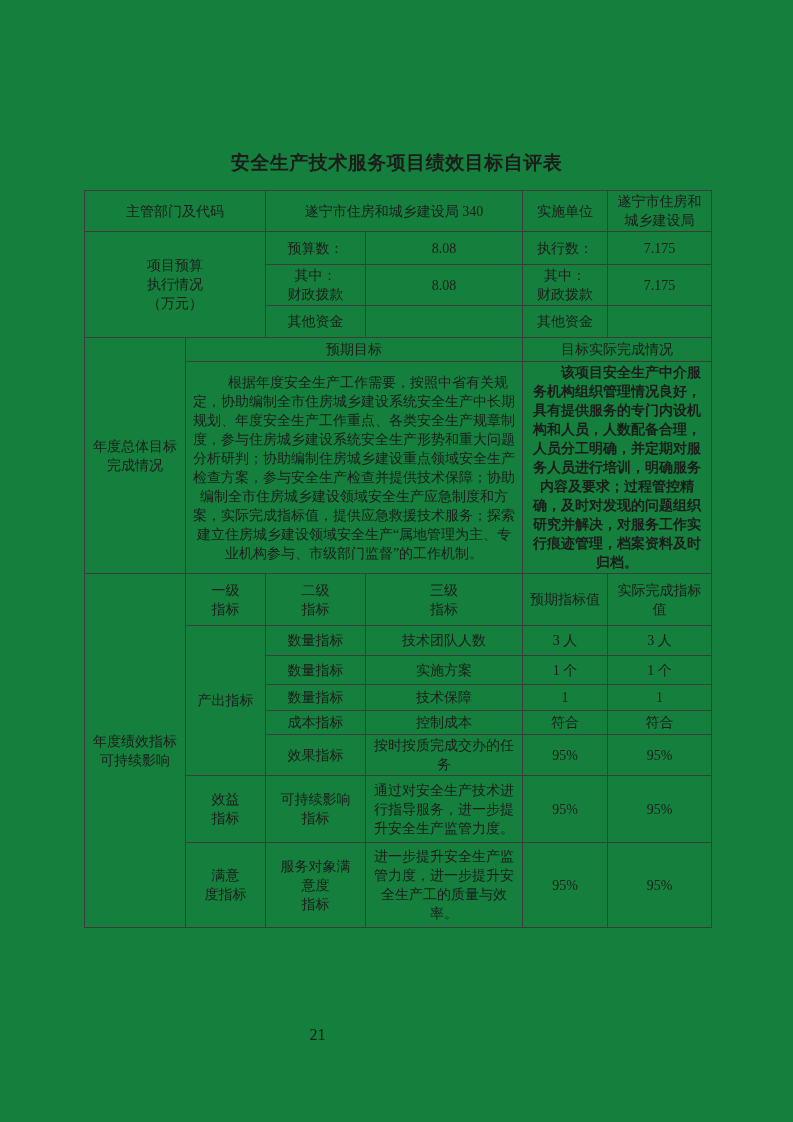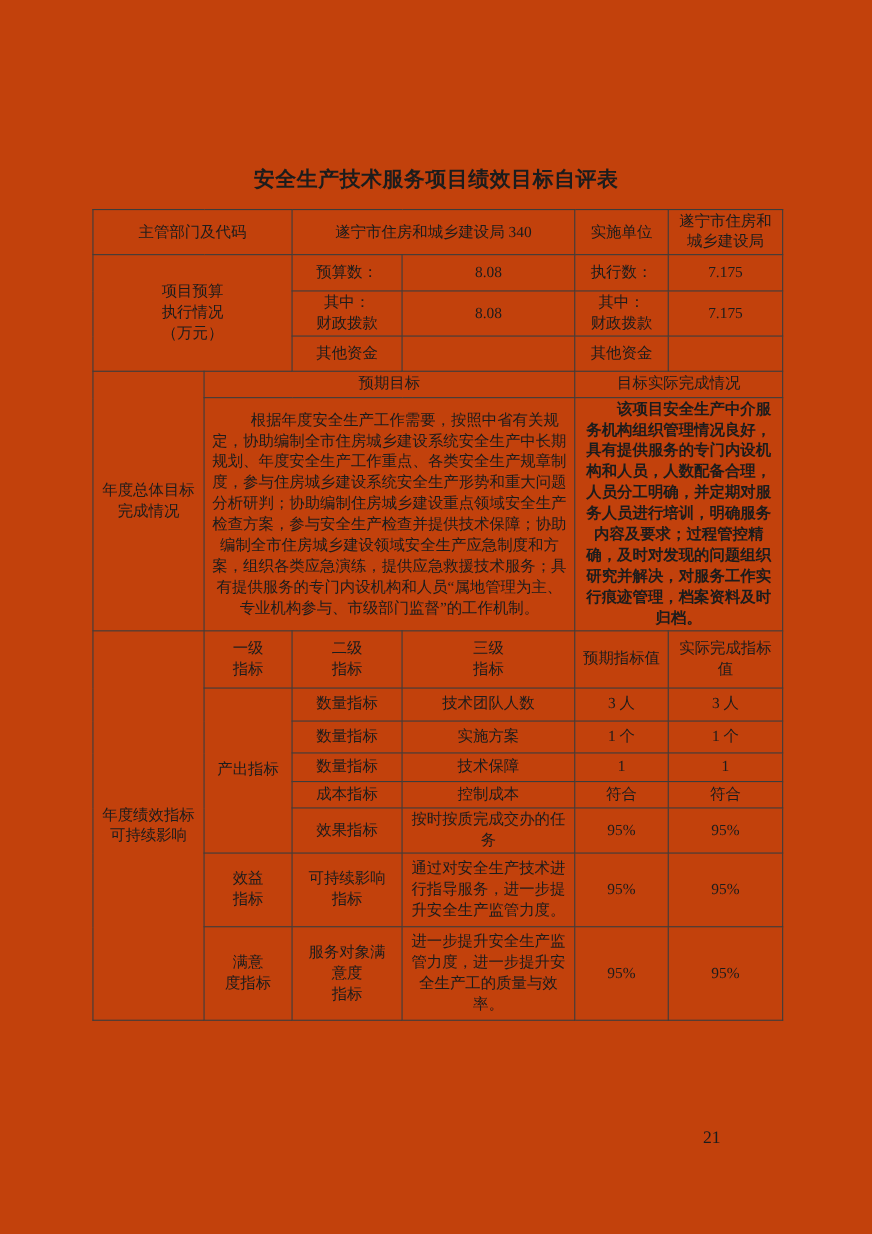--- a/index.html
+++ b/index.html
@@ -4,21 +4,21 @@
 <style>
   html, body {
     margin: 0;
     padding: 0;
     background: #ffffff;
   }
   .page {
     position: relative;
     width: 793px;
     height: 1122px;
-    background: #c2410c;
+    background: #15803d;
     font-family: "Liberation Serif", "DejaVu Serif", serif;
     color: #1c1c1c;
     overflow: hidden;
   }
   .doc-title {
     position: absolute;
     top: 150px;
     left: 0;
     width: 793px;
     margin: 0;
@@ -62,23 +62,22 @@
   }
   td.long-center {
     text-align: center;
     padding: 1px 8px;
   }
   .page-number {
     position: absolute;
     top: 1026px;
     left: 0;
     width: 635px;
-    text-align: right;
+    text-align: center;
     font-size: 16px;
-    margin-left: 20px;
   }
 </style>
 </head>
 <body>
 
 <div class="page">
 
   <h1 class="doc-title">安全生产技术服务项目绩效目标自评表</h1>
 
   <table class="main-table">
@@ -123,21 +122,21 @@
       <td></td>
     </tr>
 
     <tr style="height:24px">
       <td rowspan="2">年度总体目标
 完成情况</td>
       <td colspan="3">预期目标</td>
       <td colspan="2">目标实际完成情况</td>
     </tr>
     <tr style="height:188px">
-      <td colspan="3" class="goal-text">根据年度安全生产工作需要，按照中省有关规定，协助编制全市住房城乡建设系统安全生产中长期规划、年度安全生产工作重点、各类安全生产规章制度，参与住房城乡建设系统安全生产形势和重大问题分析研判；协助编制住房城乡建设重点领域安全生产检查方案，参与安全生产检查并提供技术保障；协助编制全市住房城乡建设领域安全生产应急制度和方案，组织各类应急演练，提供应急救援技术服务；具有提供服务的专门内设机构和人员“属地管理为主、专业机构参与、市级部门监督”的工作机制。</td>
+      <td colspan="3" class="goal-text">根据年度安全生产工作需要，按照中省有关规定，协助编制全市住房城乡建设系统安全生产中长期规划、年度安全生产工作重点、各类安全生产规章制度，参与住房城乡建设系统安全生产形势和重大问题分析研判；协助编制住房城乡建设重点领域安全生产检查方案，参与安全生产检查并提供技术保障；协助编制全市住房城乡建设领域安全生产应急制度和方案，实际完成指标值，提供应急救援技术服务；探索建立住房城乡建设领域安全生产“属地管理为主、专业机构参与、市级部门监督”的工作机制。</td>
       <td colspan="2" class="goal-text-right">该项目安全生产中介服务机构组织管理情况良好，具有提供服务的专门内设机构和人员，人数配备合理，人员分工明确，并定期对服务人员进行培训，明确服务内容及要求；过程管控精确，及时对发现的问题组织研究并解决，对服务工作实行痕迹管理，档案资料及时归档。</td>
     </tr>
 
     <tr style="height:52px">
       <td rowspan="8">年度绩效指标
 可持续影响</td>
       <td>一级
 指标</td>
       <td>二级
 指标</td>

